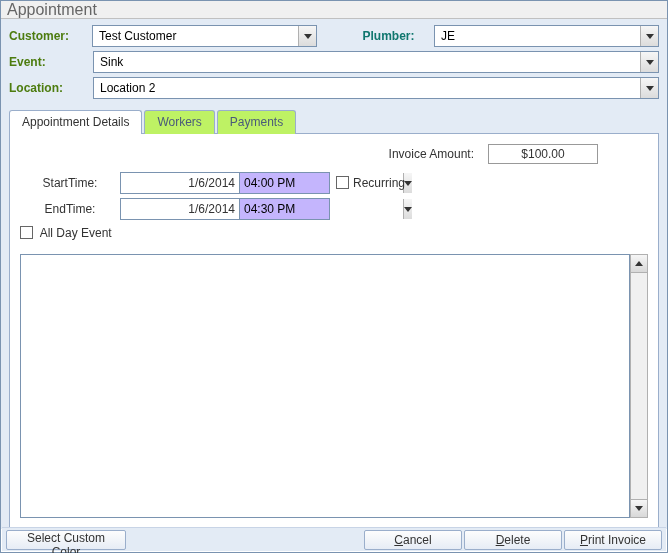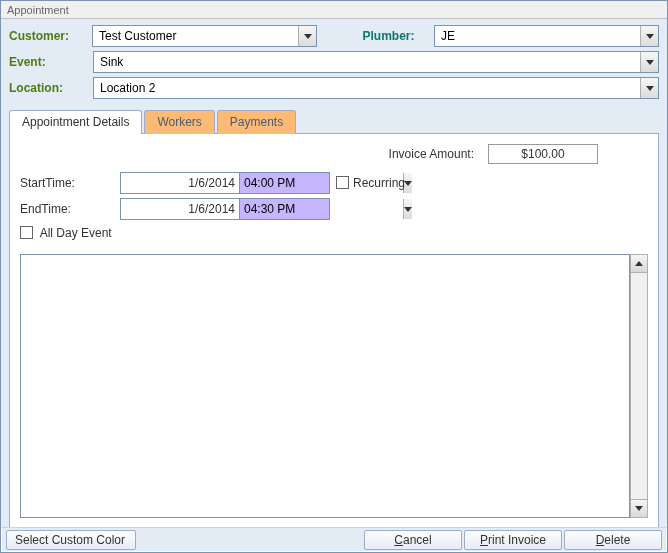--- a/index.html
+++ b/index.html
@@ -15,21 +15,21 @@
     height: 553px;
     border: 1px solid #7a93b0;
     background: #fff;
     position: relative;
   }
   .titlebar {
     height: 18px;
     line-height: 18px;
     padding: 0 6px;
     color: #666;
-    font-size: 11px;
+    font-size: 16px;
     border-bottom: 1px solid #c0c0c0;
     background: #f0f0f0;
   }
   .header-area {
     background: #e3ebf5;
     padding: 6px 8px 10px 8px;
   }
   .header-row {
     display: flex;
     align-items: center;
@@ -95,21 +95,21 @@
     z-index: 2;
   }
   .tab {
     height: 24px;
     line-height: 22px;
     padding: 0 12px;
     border: 1px solid #9aaecb;
     border-bottom: none;
     border-radius: 3px 3px 0 0;
     margin-right: 2px;
-    background: #fdba74;
+    background: #bef264;
     color: #4a5a7a;
     cursor: pointer;
     position: relative;
     top: 1px;
   }
   .tab.active {
     background: #fff;
     color: #333;
     border-color: #9aaecb;
     z-index: 3;
@@ -137,21 +137,21 @@
     line-height: 18px;
     text-align: center;
     background: #fff;
   }
   .time-row {
     display: flex;
     align-items: center;
     gap: 0;
     margin-bottom: 4px;
   }
-  .time-row .tlabel { width: 100px; }
+  .time-row .tlabel { width: 100px; text-align: center; }
   .datebox {
     width: 120px;
     height: 22px;
     border: 1px solid #7a93b0;
     text-align: right;
     padding: 0 4px;
     line-height: 20px;
     background: #fff;
   }
   .timecombo {
@@ -220,21 +220,21 @@
     height: 20px;
     line-height: 18px;
     padding: 0 8px;
     background: linear-gradient(#fdfdfd,#e6ecf5);
     border: 1px solid #9aaecb;
     border-radius: 2px;
     cursor: pointer;
     font: inherit;
     color: #333;
   }
-  .btn.main { width: 130px; text-align: left; }
+  .btn.main { width: 120px; text-align: center; }
   .spacer { flex: 1; }
   .btngroup { display: flex; gap: 2px; }
   .btngroup .btn { width: 98px; text-align: center; }
   .mn { text-decoration: underline; }
 </style>
 </head>
 <body>
 
 <div class="window">
 
@@ -337,18 +337,18 @@
       </div>
 
     </div>
   </div>
 
   <div class="bottombar">
     <button class="btn main">Select Custom Color</button>
     <div class="spacer"></div>
     <div class="btngroup">
       <button class="btn"><span class="mn">C</span>ancel</button>
+      <button class="btn"><span class="mn">D</span>elete</button>
       <button class="btn"><span class="mn">P</span>rint Invoice</button>
-      <button class="btn"><span class="mn">D</span>elete</button>
     </div>
   </div>
 
 </div>
 
 </body></html>

